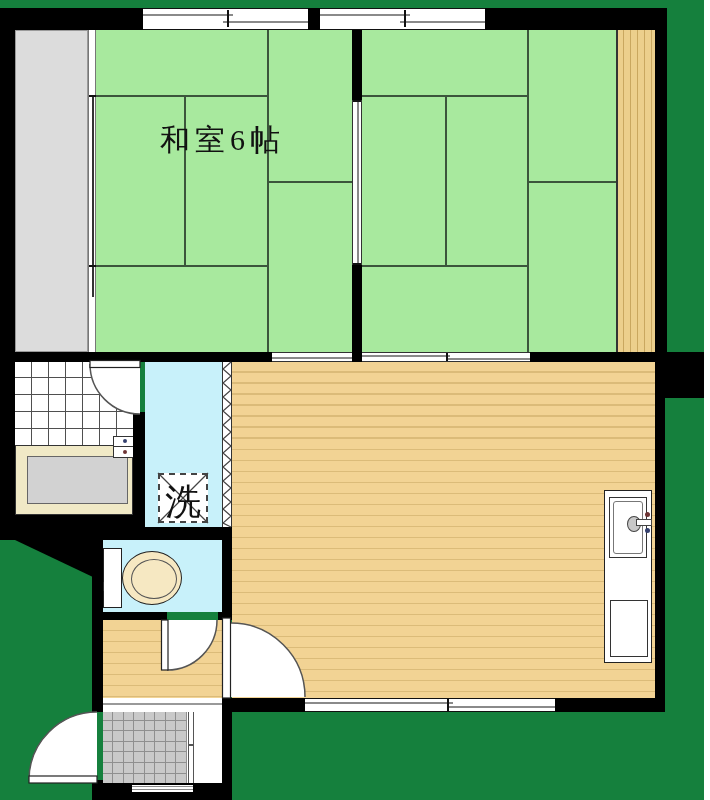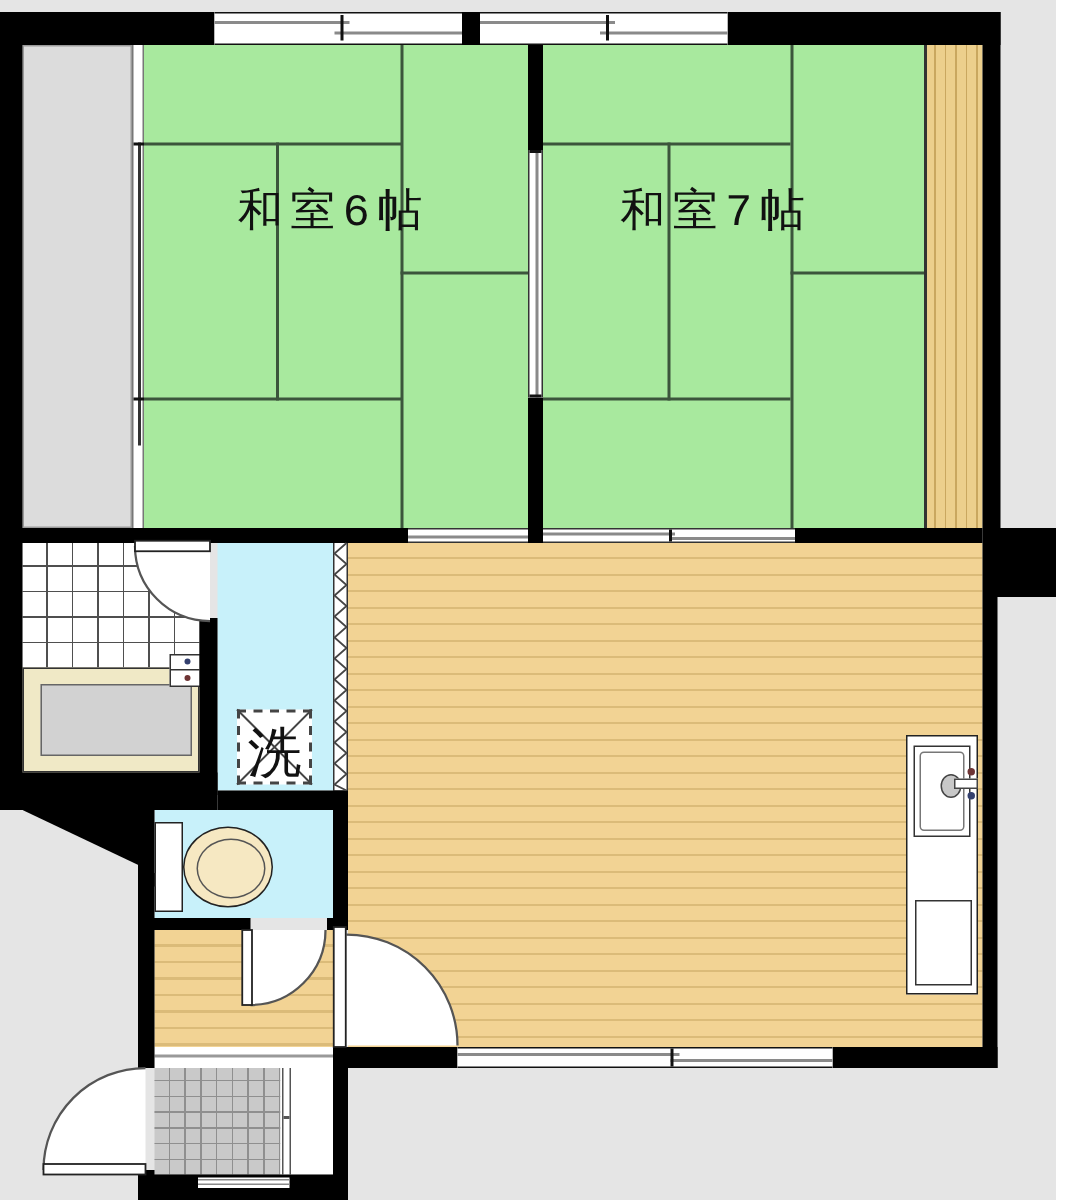--- a/index.html
+++ b/index.html
@@ -1,18 +1,18 @@
 <!DOCTYPE html>
 <html><head>
 <meta charset="utf-8">
 <style>
   html,body{margin:0;padding:0;background:#fff;}
   #plan{
-    position:relative;width:704px;height:800px;background:#e5e5e5;
-    font-family:Liberation Mono, monospace;overflow:hidden;
+    position:relative;width:704px;height:800px;background:#15803d;
+    font-family:Liberation Serif, serif;overflow:hidden;
   }
   .abs{position:absolute;}
   .wall{position:absolute;background:#000;}
   .tline{position:absolute;background:#3c553c;}
   .room-label{
     position:absolute;color:#111;text-align:center;
     font-size:30px;letter-spacing:5px;white-space:nowrap;
   }
   .floor-green{position:absolute;background:#a8e99e;}
   .floor-blue{position:absolute;background:#c8f1fa;}
@@ -180,16 +180,15 @@
     <path d="M97,780 L97,712 A68,68 0 0 0 29,780 Z" fill="#ffffff"></path>
     <path d="M97,712 A68,68 0 0 0 29,780" fill="none" stroke="#555" stroke-width="1.5"></path>
     <rect x="29" y="776" width="68" height="7" fill="#fff" stroke="#222" stroke-width="1.2"></rect>
 
     <path d="M158,473 L208,523 M208,473 L158,523" fill="none" stroke="#444" stroke-width="1.3"></path>
 
     <path fill="none" stroke="#444" stroke-width="1.2" d="M231,362 L223,369 L231,376 L223,383 L231,390 L223,397 L231,404 L223,411 L231,418 L223,425 L231,432 L223,439 L231,446 L223,453 L231,460 L223,467 L231,474 L223,481 L231,488 L223,495 L231,502 L223,509 L231,516 L223,523 L231,527"></path>
   </svg>
 
   <div class="room-label" style="left:110px;top:120px;width:225px;">和室6帖</div>
-  <div class="room-label" style="left:365px;top:120px;width:225px;">和室7帖</div>
   <div class="room-label" style="left:158px;top:478px;width:50px;font-size:36px;letter-spacing:0;">洗</div>
 
 </div>
 
 </body></html>

